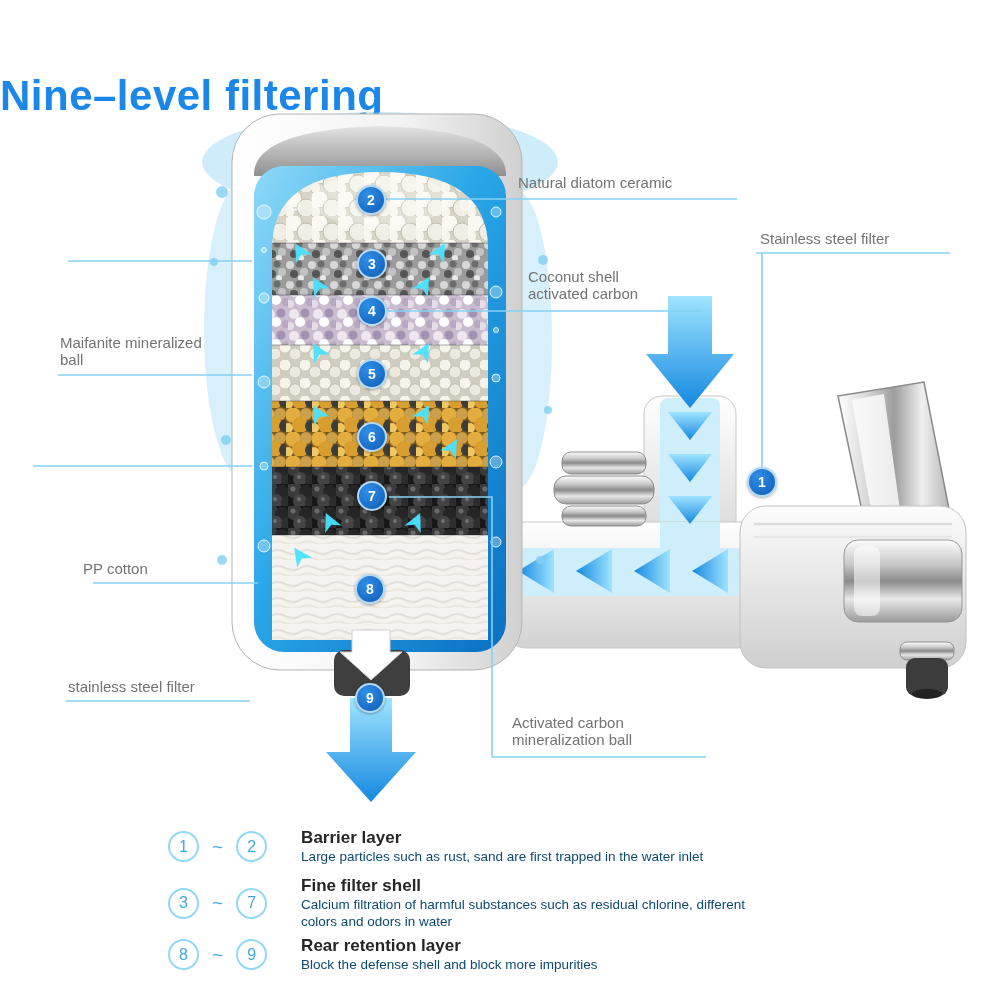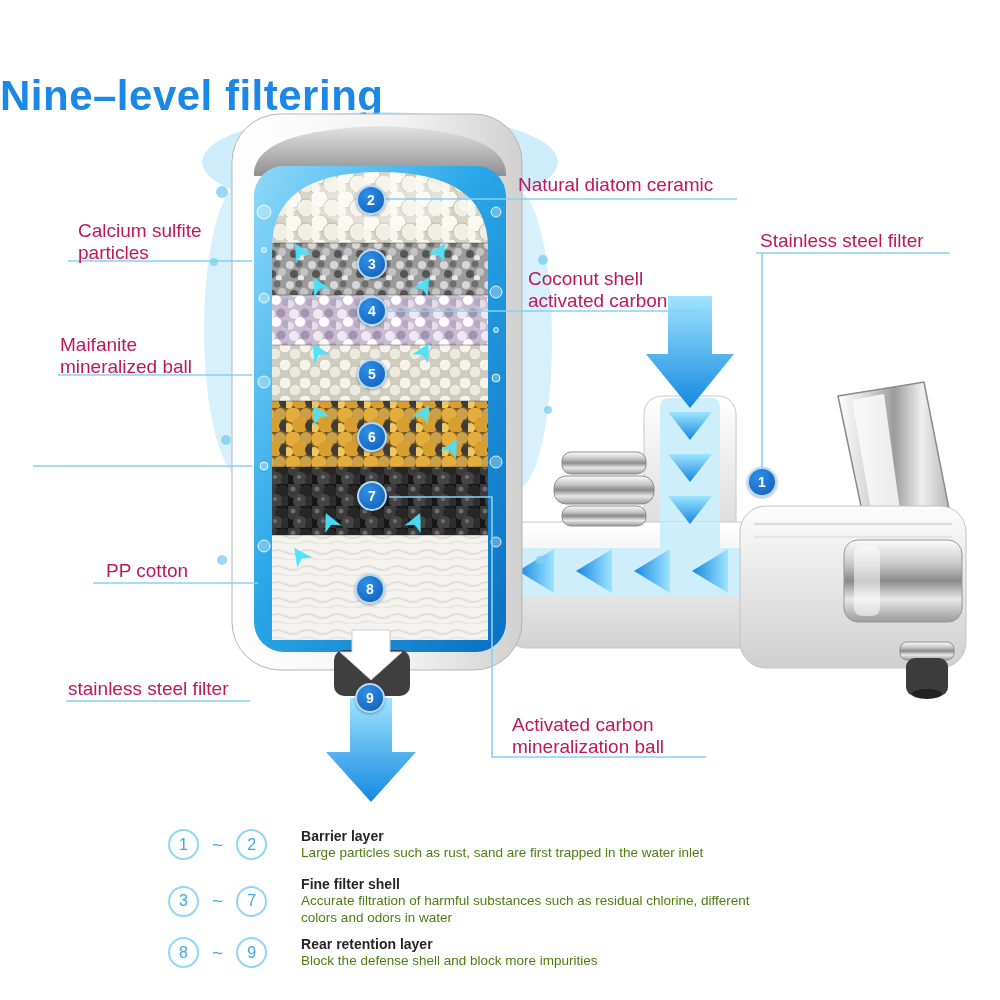--- a/index.html
+++ b/index.html
@@ -2,33 +2,33 @@
 <html><head>
 <meta charset="utf-8">
 <style>
   html,body{margin:0;padding:0;background:#ffffff;}
   .canvas{position:relative;width:1000px;height:1000px;background:#ffffff;overflow:hidden;
           font-family:"Liberation Sans",sans-serif;}
   .title{position:absolute;top:26px;left:0;width:100%;text-align:left;
          font-size:42px;font-weight:bold;color:#1b87e8;letter-spacing:.5px;margin-top:46px;}
   svg.art,svg.lines{position:absolute;left:0;top:0;}
   svg.lines{pointer-events:none;}
-  .label{position:absolute;font-size:19px;color:#be185d;line-height:1.16;}
+  .label{position:absolute;font-size:15px;color:#737373;line-height:1.16;}
   .badge{position:absolute;width:26px;height:26px;border-radius:50%;
          transform:translate(-50%,-50%);display:flex;align-items:center;justify-content:center;
          font-size:14px;font-weight:bold;color:#fff;
          background:radial-gradient(circle at 35% 30%, #2f8fe8, #0f5cb5);
          border:2px solid rgba(215,242,255,.8);box-shadow:0 1px 3px rgba(0,0,0,.35);z-index:5;}
   .legend-row{position:absolute;left:168px;display:flex;align-items:center;gap:34px;width:800px;}
   .lgroup{display:flex;align-items:center;gap:13px;}
   .lnum{width:27px;height:27px;border:2px solid #92d8f4;border-radius:50%;box-sizing:content-box;
         display:flex;align-items:center;justify-content:center;font-size:16px;color:#41a9df;}
   .ltilde{color:#41a9df;font-size:19px;}
-  .ltitle{font-weight:bold;font-size:14px;color:#262626;}
-  .ldesc{font-size:13.5px;color:#4d7c0f;line-height:1.28;max-width:540px;}
+  .ltitle{font-weight:bold;font-size:17px;color:#262626;}
+  .ldesc{font-size:13.5px;color:#0c4a6e;line-height:1.28;max-width:540px;}
 </style>
 </head>
 <body>
 
 <div class="canvas">
 
   <div class="title">Nine–level filtering</div>
 
   <svg class="art" width="1000" height="1000" viewBox="0 0 1000 1000">
     <defs>
@@ -271,25 +271,24 @@
       <line x1="388" y1="311" x2="702" y2="311"></line>
       <line x1="58" y1="375" x2="252" y2="375"></line>
       <line x1="33" y1="466" x2="252" y2="466"></line>
       <line x1="93" y1="583" x2="258" y2="583"></line>
       <line x1="66" y1="701" x2="250" y2="701"></line>
       <polyline points="389,497 492,497 492,757 706,757"></polyline>
     </g>
   </svg>
 
   <div class="label" style="left:518px;top:174px;width:230px">Natural diatom ceramic</div>
-  <div class="label" style="left:78px;top:220px;width:150px">Calcium sulfite particles</div>
   <div class="label" style="left:760px;top:230px;width:200px">Stainless steel filter</div>
   <div class="label" style="left:528px;top:268px;width:155px">Coconut shell activated carbon</div>
   <div class="label" style="left:60px;top:334px;width:150px">Maifanite mineralized ball</div>
-  <div class="label" style="left:106px;top:560px;width:130px">PP cotton</div>
+  <div class="label" style="left:83px;top:560px;width:130px">PP cotton</div>
   <div class="label" style="left:68px;top:678px;width:200px">stainless steel filter</div>
   <div class="label" style="left:512px;top:714px;width:185px">Activated carbon mineralization ball</div>
 
   <div class="badge" style="left:762px;top:482px">1</div>
   <div class="badge" style="left:371px;top:200px">2</div>
   <div class="badge" style="left:372px;top:264px">3</div>
   <div class="badge" style="left:372px;top:311px">4</div>
   <div class="badge" style="left:372px;top:374px">5</div>
   <div class="badge" style="left:372px;top:437px">6</div>
   <div class="badge" style="left:372px;top:496px">7</div>
@@ -309,21 +308,21 @@
   </div>
 
   <div class="legend-row" style="top:876px">
     <div class="lgroup">
       <span class="lnum">3</span>
       <span class="ltilde">~</span>
       <span class="lnum">7</span>
     </div>
     <div class="ltext">
       <div class="ltitle">Fine filter shell</div>
-      <div class="ldesc" style="max-width:470px">Accurate filtration of harmful substances such as residual chlorine, different colors and odors in water</div>
+      <div class="ldesc" style="max-width:470px">Calcium filtration of harmful substances such as residual chlorine, different colors and odors in water</div>
     </div>
   </div>
 
   <div class="legend-row" style="top:936px">
     <div class="lgroup">
       <span class="lnum">8</span>
       <span class="ltilde">~</span>
       <span class="lnum">9</span>
     </div>
     <div class="ltext">

